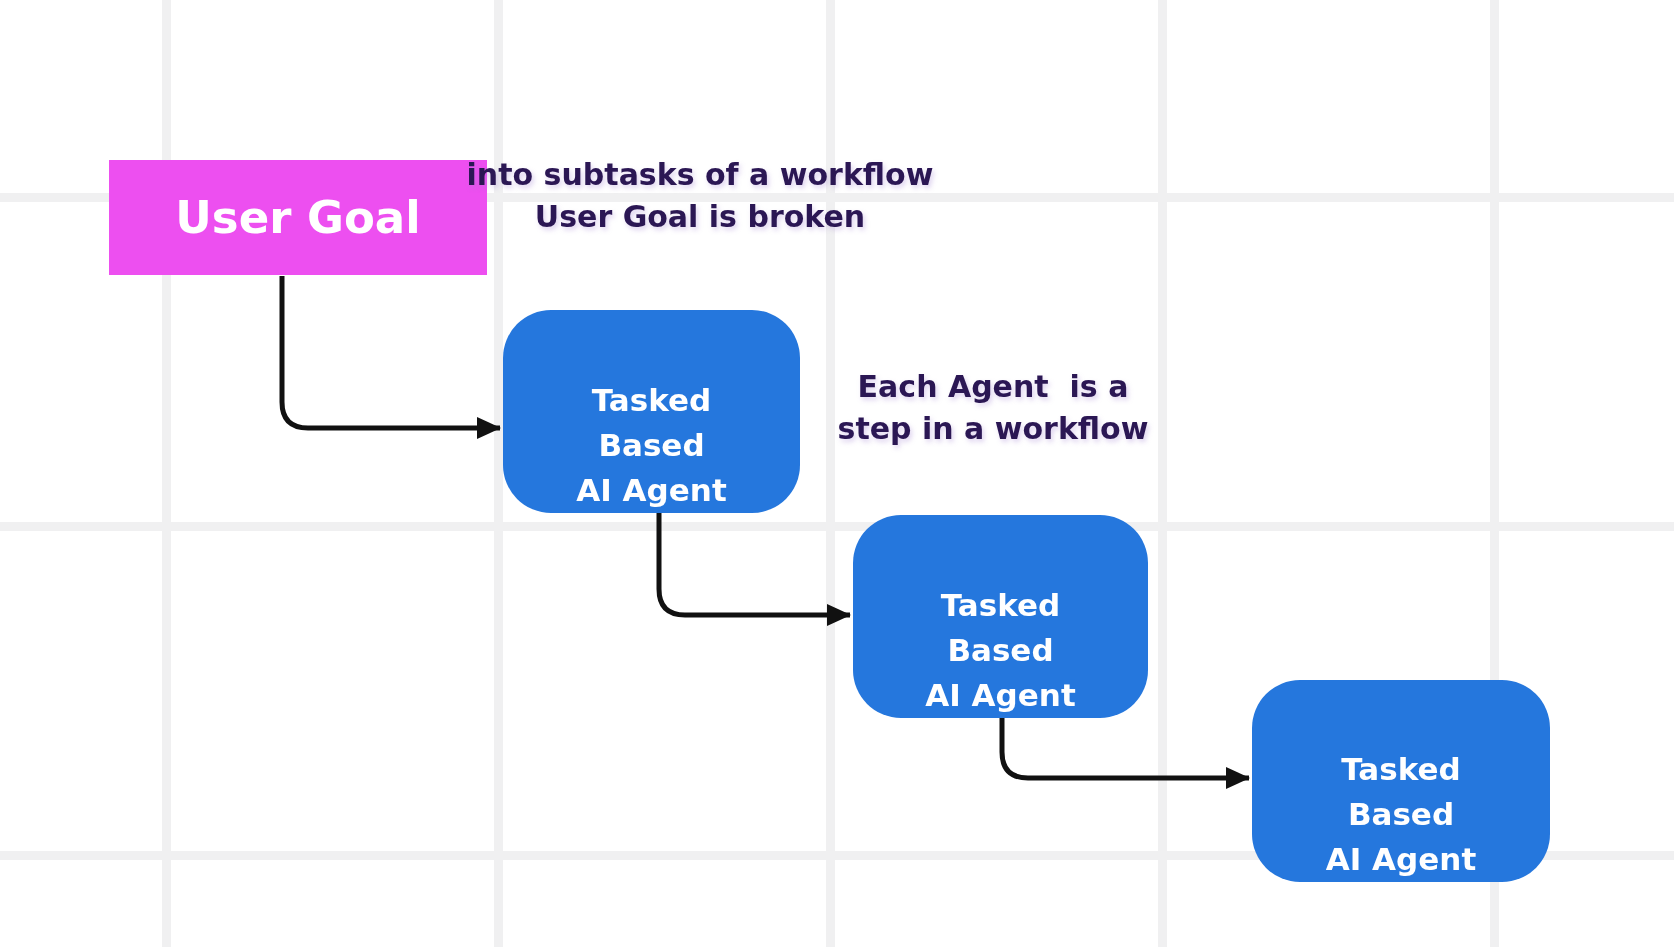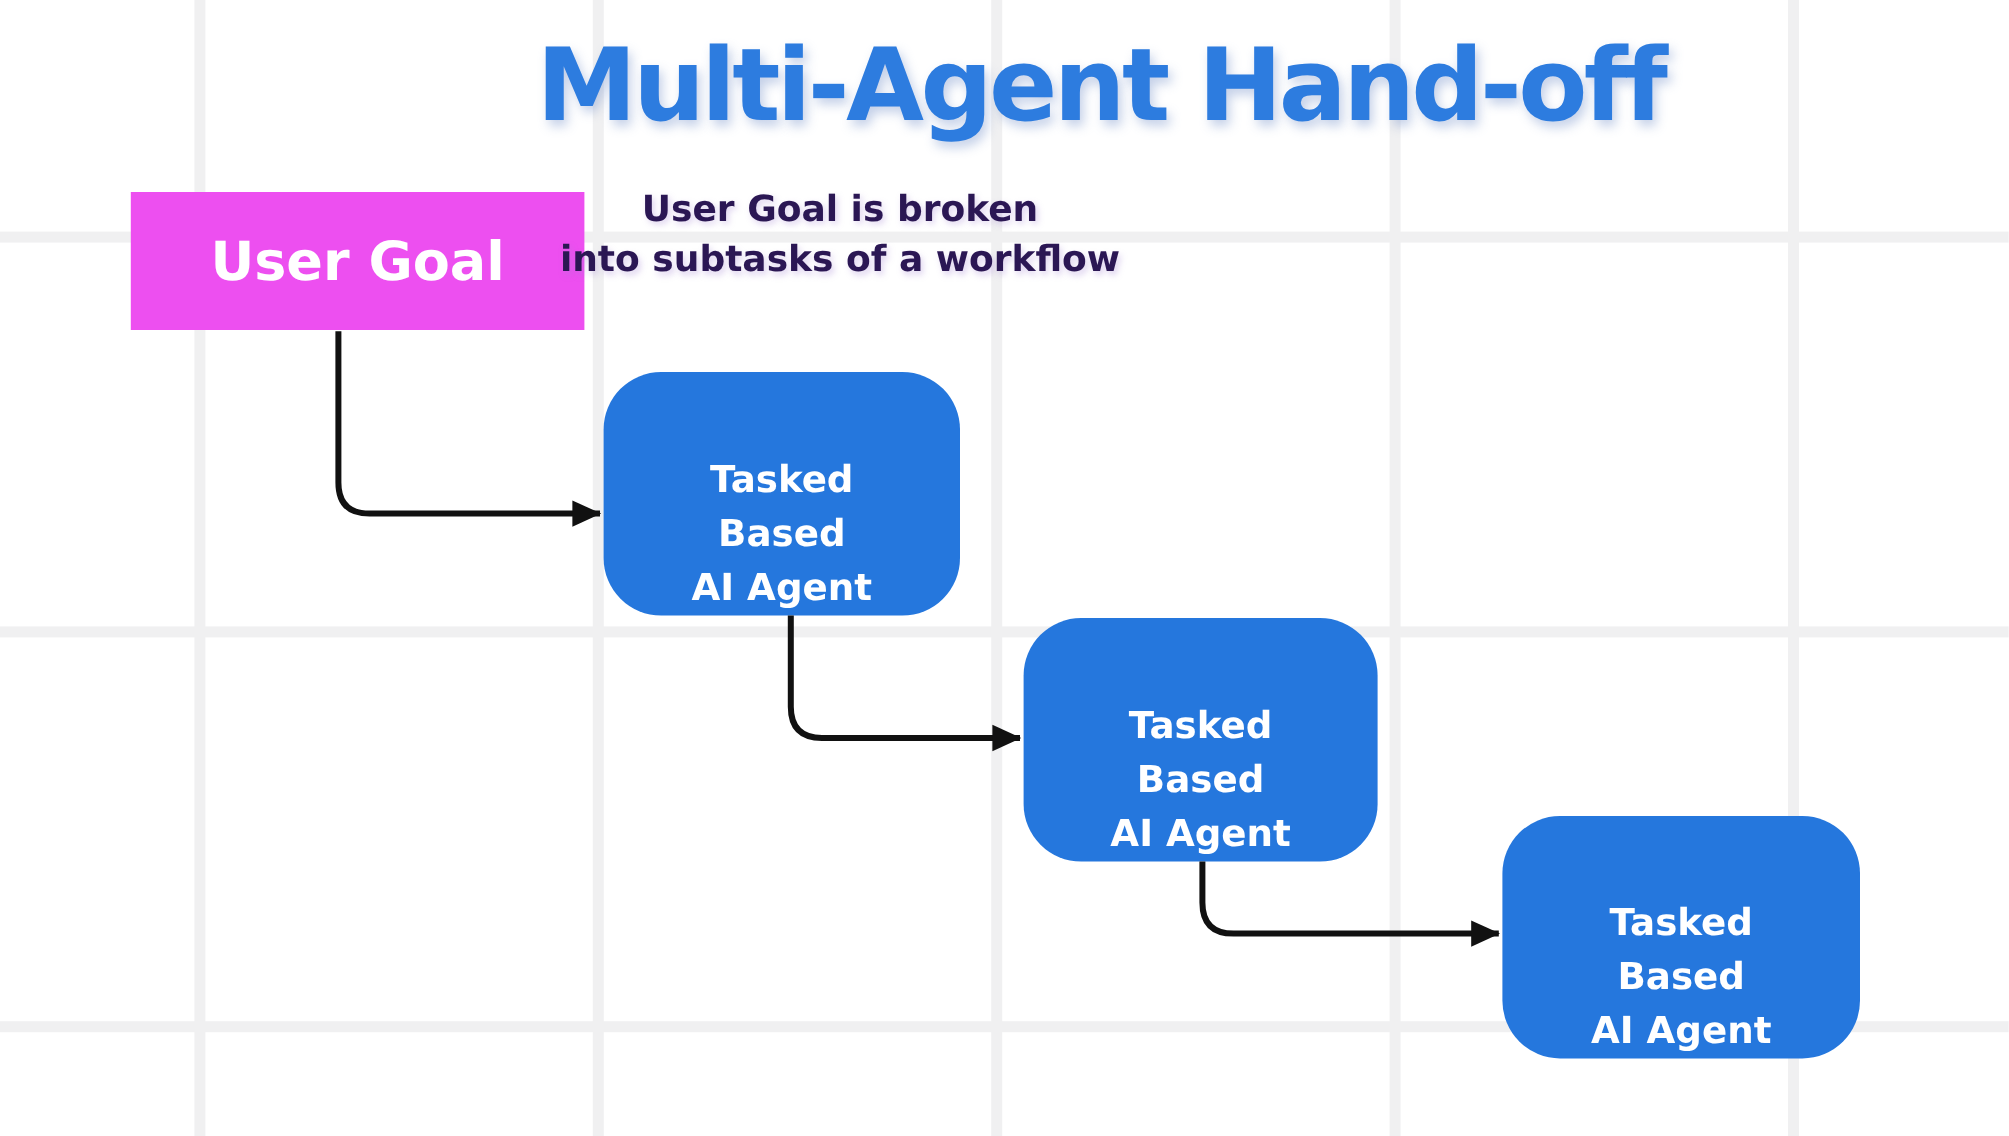--- a/index.html
+++ b/index.html
@@ -98,31 +98,34 @@
     stroke: var(--arrow-black, #111111);
     stroke-width: 5px;
   }
   .arrow-layer marker path { fill: var(--arrow-black, #111111); }
 </style>
 </head>
 <body>
 
 <div class="canvas">
 
-  <div class="title">Multi-Agent Hand-off</div>
 
   <div class="user-goal-box">
     <span class="label">User Goal</span>
   </div>
 
   <div class="annotation annotation-user-goal">
+    <span class="line">into subtasks of a workflow</span>
     <span class="line">User Goal is broken</span>
-    <span class="line">into subtasks of a workflow</span>
   </div>
 
+  <div class="annotation annotation-each-agent">
+    <span class="line">Each Agent  is a</span>
+    <span class="line">step in a workflow</span>
+  </div>
 
   <div class="agent-box agent-box-1">
     <span class="lines">
       <span class="line">Tasked</span>
       <span class="line">Based</span>
       <span class="line">AI Agent</span>
     </span>
   </div>
 
   <div class="agent-box agent-box-2">

